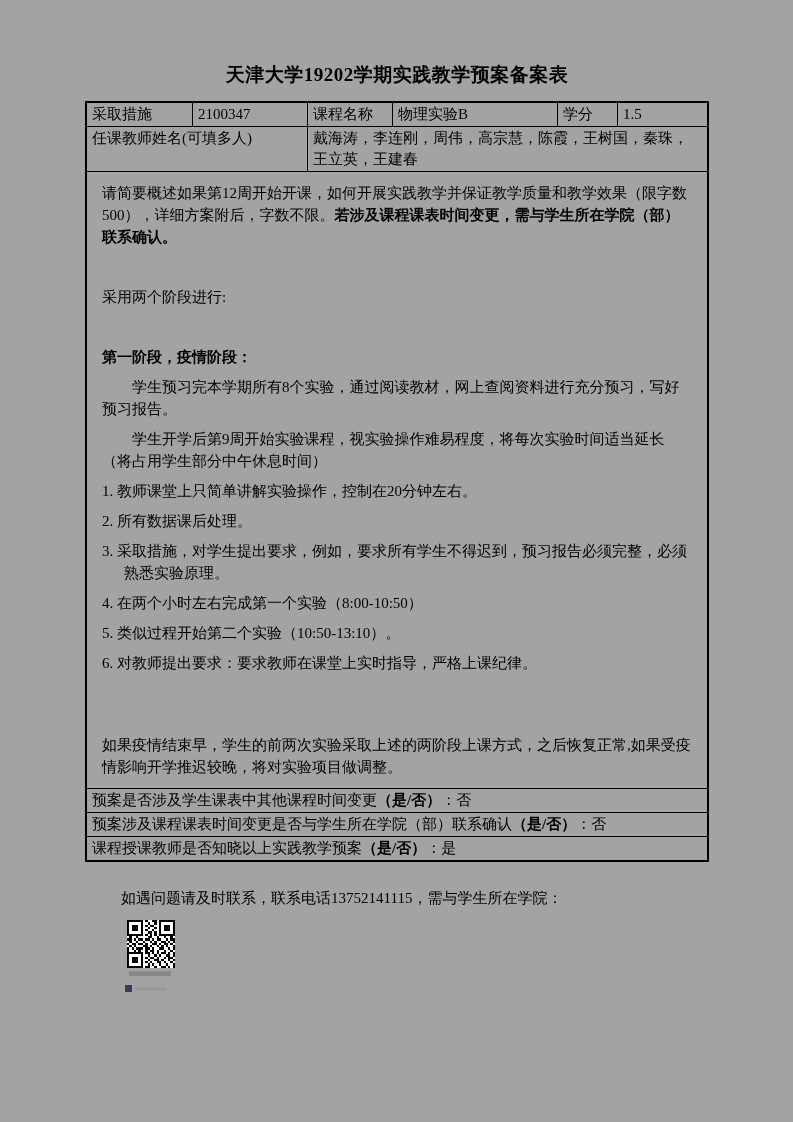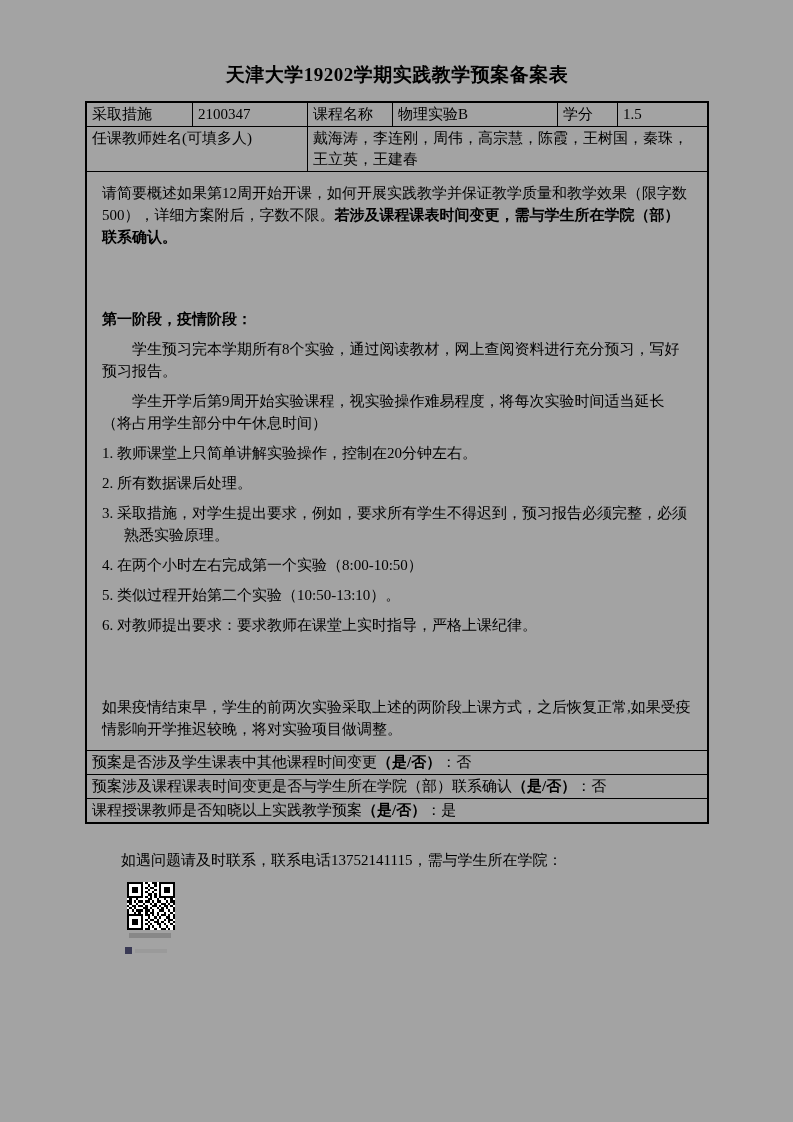--- a/index.html
+++ b/index.html
@@ -72,20 +72,21 @@
     <div class="trow">
       <div class="tcell w220">任课教师姓名(可填多人)</div>
       <div class="tcell flex1">戴海涛，李连刚，周伟，高宗慧，陈霞，王树国，秦珠，王立英，王建春</div>
     </div>
 
 
     <div class="trow">
       <div class="tcell flex1 content">
         <p><span>请简要概述如果第12周开始开课，如何开展实践教学并保证教学质量和教学效果（限字数500），详细方案附后，字数不限。</span><span class="b">若涉及课程课表时间变更，需与学生所在学院（部）联系确认。</span></p>
         <div class="blank"></div>
+        <p>采用两个阶段进行:</p>
         <div class="blank"></div>
         <p class="b">第一阶段，疫情阶段：</p>
         <p>　　学生预习完本学期所有8个实验，通过阅读教材，网上查阅资料进行充分预习，写好预习报告。</p>
         <p>　　学生开学后第9周开始实验课程，视实验操作难易程度，将每次实验时间适当延长（将占用学生部分中午休息时间）</p>
         <p class="li">1. 教师课堂上只简单讲解实验操作，控制在20分钟左右。</p>
         <p class="li">2. 所有数据课后处理。</p>
         <p class="li">3. 采取措施，对学生提出要求，例如，要求所有学生不得迟到，预习报告必须完整，必须熟悉实验原理。</p>
         <p class="li">4. 在两个小时左右完成第一个实验（8:00-10:50）</p>
         <p class="li">5. 类似过程开始第二个实验（10:50-13:10）。</p>
         <p class="li">6. 对教师提出要求：要求教师在课堂上实时指导，严格上课纪律。</p>

